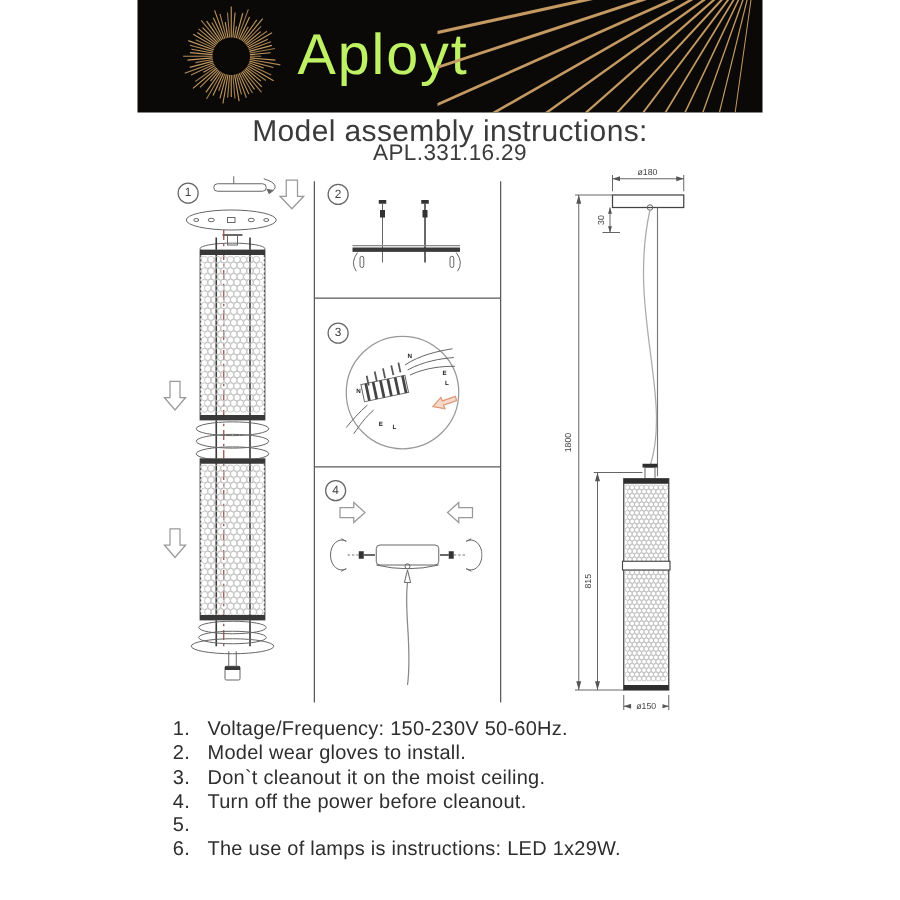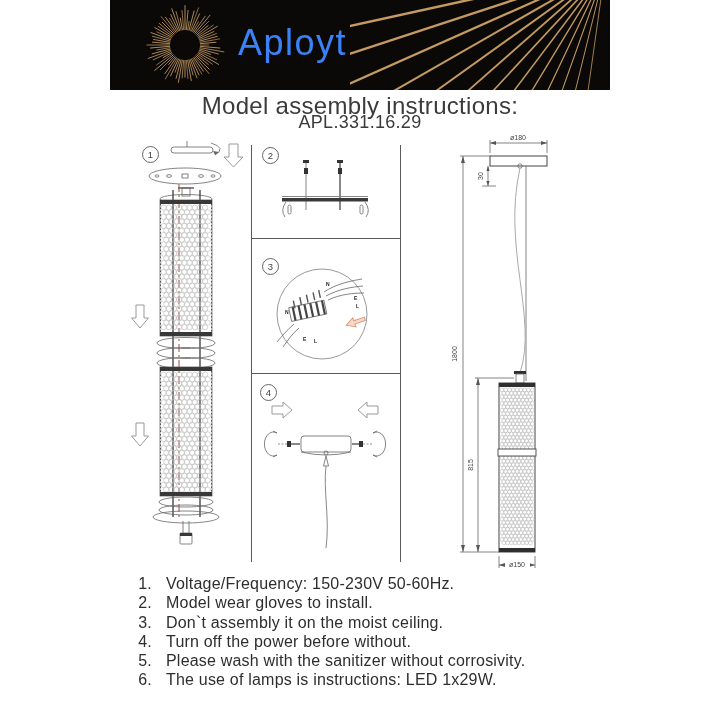--- a/index.html
+++ b/index.html
@@ -1,21 +1,21 @@
 <!DOCTYPE html>
 <html><head>
 <meta charset="utf-8">
 <style>
   html,body{margin:0;padding:0;background:#fff;}
   #page{position:relative;width:720px;height:720px;background:#ffffff;overflow:hidden;
         font-family:"Liberation Sans",sans-serif;}
   
   #banner{position:absolute;left:110px;top:0;width:500px;height:90px;background:#0b0908;overflow:hidden;}
-  #brand{position:absolute;left:128px;top:21px;font-size:36px;font-weight:400;letter-spacing:1.5px;
-         color:#3b82f6;line-height:44px;}
+  #brand{position:absolute;left:128px;top:21px;font-size:46px;font-weight:400;letter-spacing:1.5px;
+         color:#bef264;line-height:44px;}
   #starburst{position:absolute;left:30px;top:0;}
   #corner-rays{position:absolute;right:0;top:0;}
   
   .title-line{position:absolute;left:0;width:720px;text-align:center;color:#3b3b3b;}
   #title-1{top:92px;font-size:24px;letter-spacing:.3px;}
   #title-2{top:112px;font-size:18px;letter-spacing:.3px;}
   
   #mid-col{position:absolute;left:251px;top:145px;width:148px;height:417px;
            border-left:1px solid #5a5a5a;border-right:1px solid #5a5a5a;}
   .divider{position:absolute;left:0;width:148px;height:1px;background:#5a5a5a;}
@@ -1210,29 +1210,28 @@
     <div class="inst-row">
       <span class="inst-num">1.</span>
       <span class="inst-text">Voltage/Frequency: 150-230V 50-60Hz.</span>
     </div>
     <div class="inst-row">
       <span class="inst-num">2.</span>
       <span class="inst-text">Model wear gloves to install.</span>
     </div>
     <div class="inst-row">
       <span class="inst-num">3.</span>
-      <span class="inst-text">Don`t assembly it on the moist ceiling.</span>
+      <span class="inst-text">Don`t cleanout it on the moist ceiling.</span>
     </div>
     <div class="inst-row">
       <span class="inst-num">4.</span>
-      <span class="inst-text">Turn off the power before without.</span>
+      <span class="inst-text">Turn off the power before cleanout.</span>
     </div>
     <div class="inst-row">
       <span class="inst-num">5.</span>
-      <span class="inst-text">Please wash with the sanitizer without corrosivity.</span>
     </div>
     <div class="inst-row">
       <span class="inst-num">6.</span>
       <span class="inst-text">The use of lamps is instructions: LED 1x29W.</span>
     </div>
   </div>
 
 </div>
 
 </body></html>

